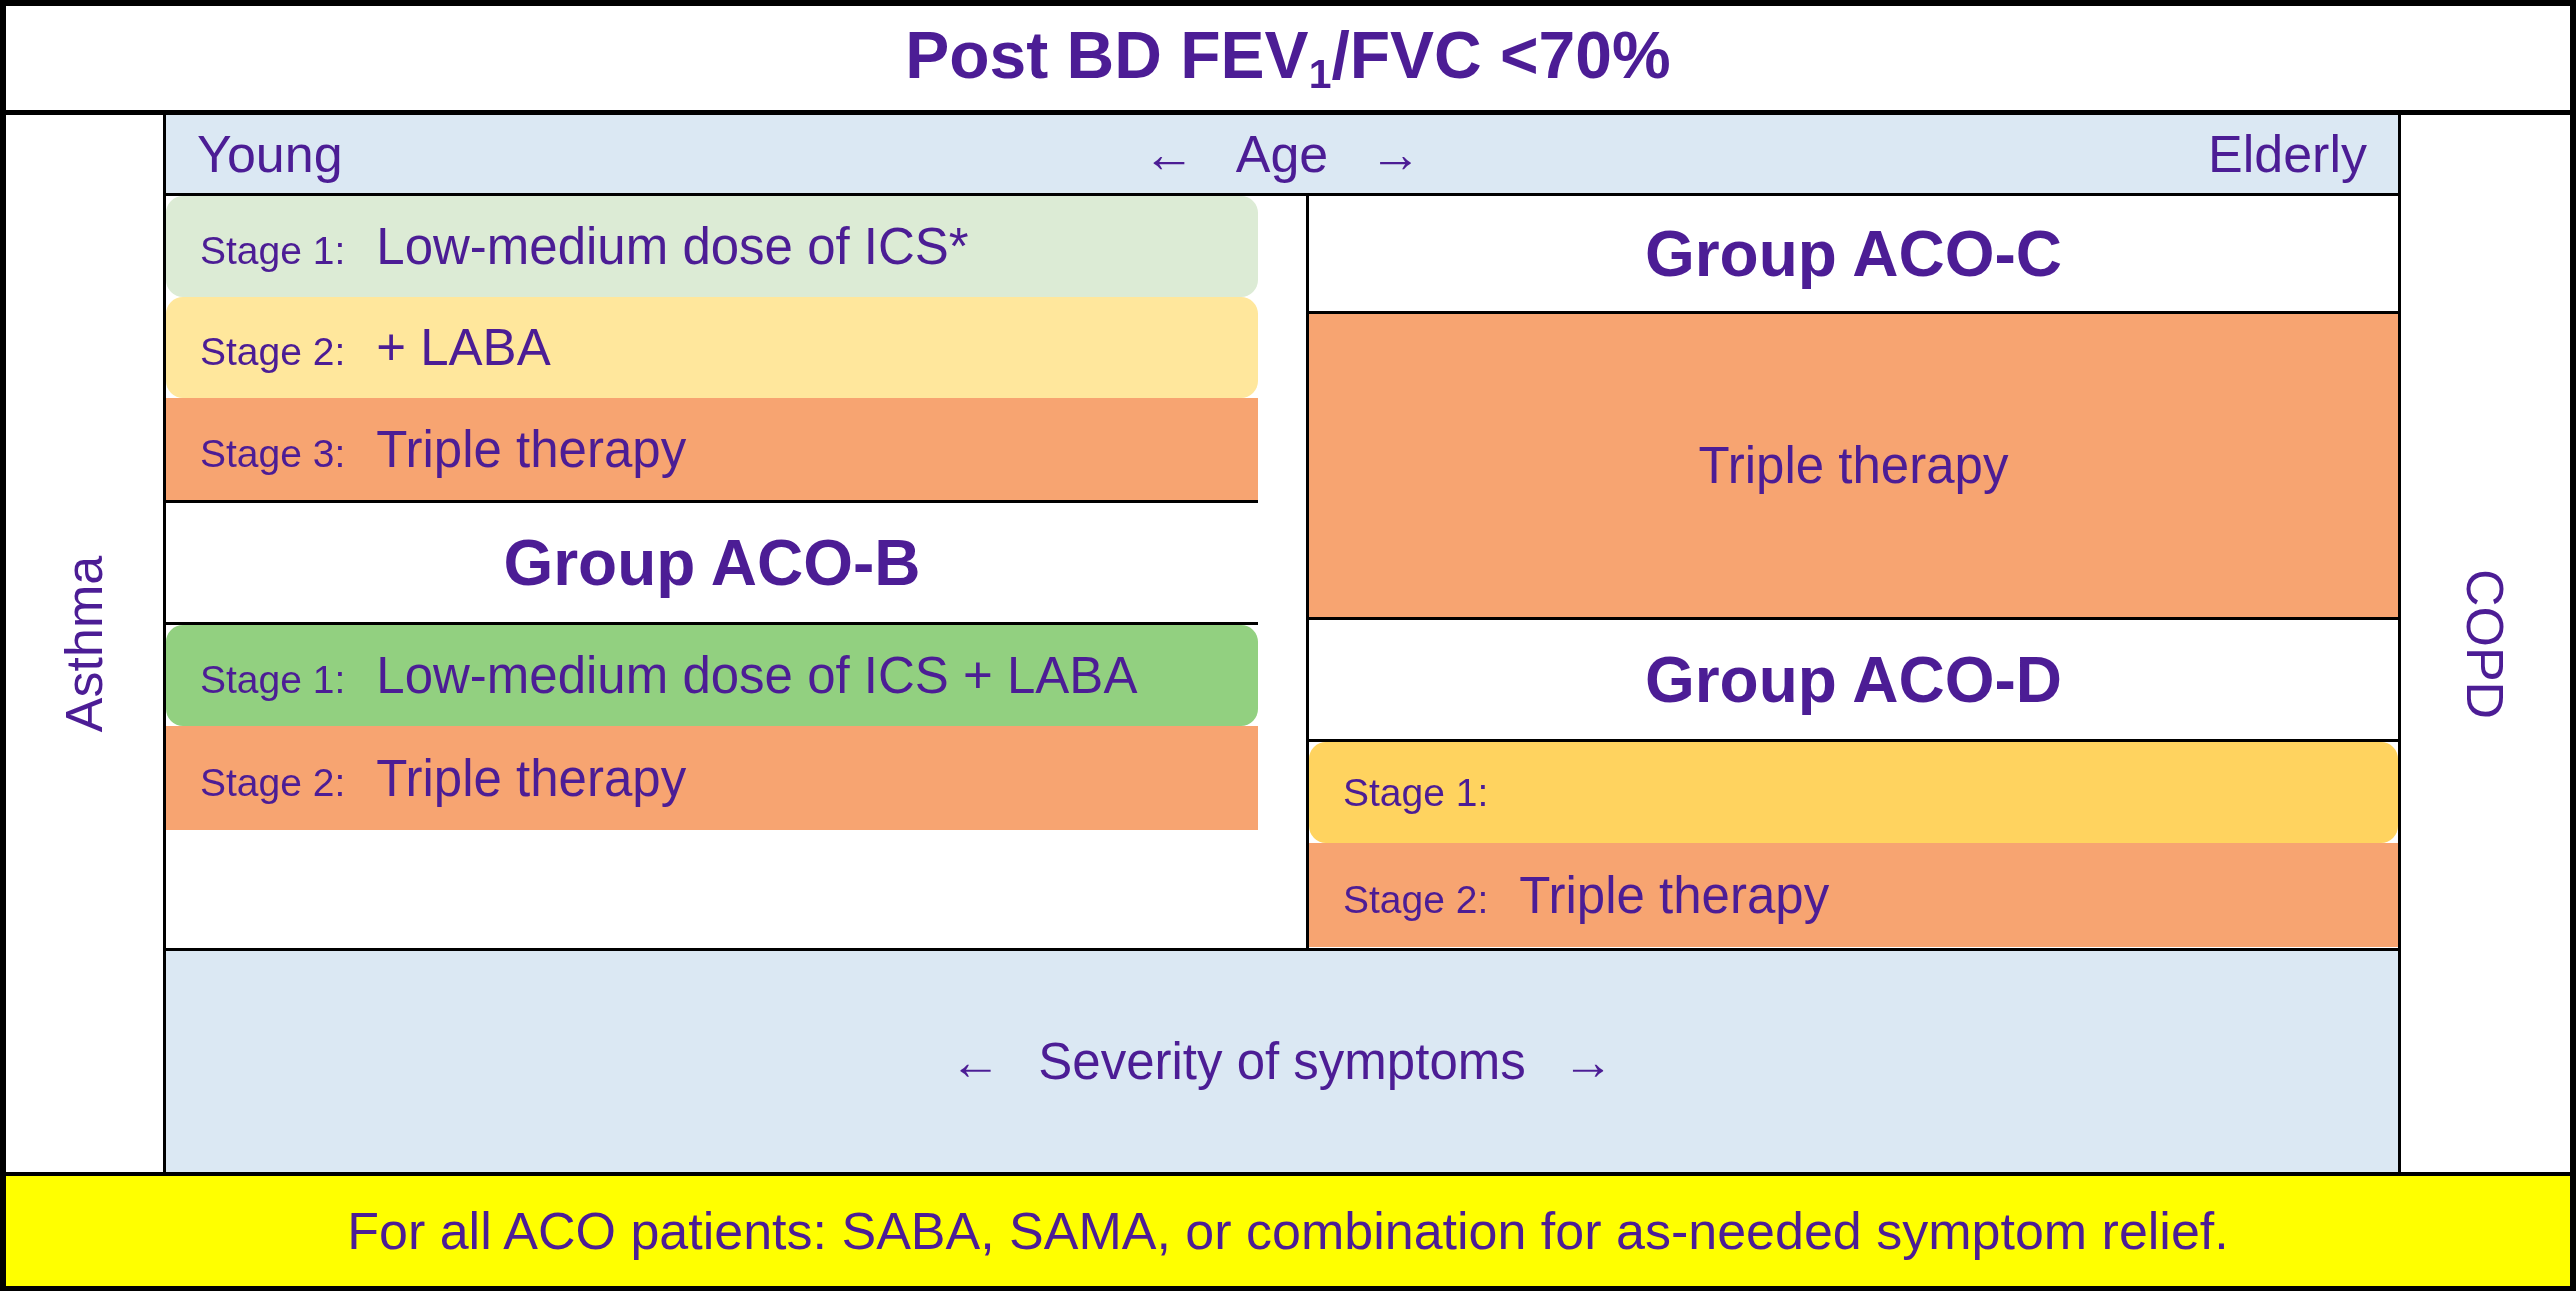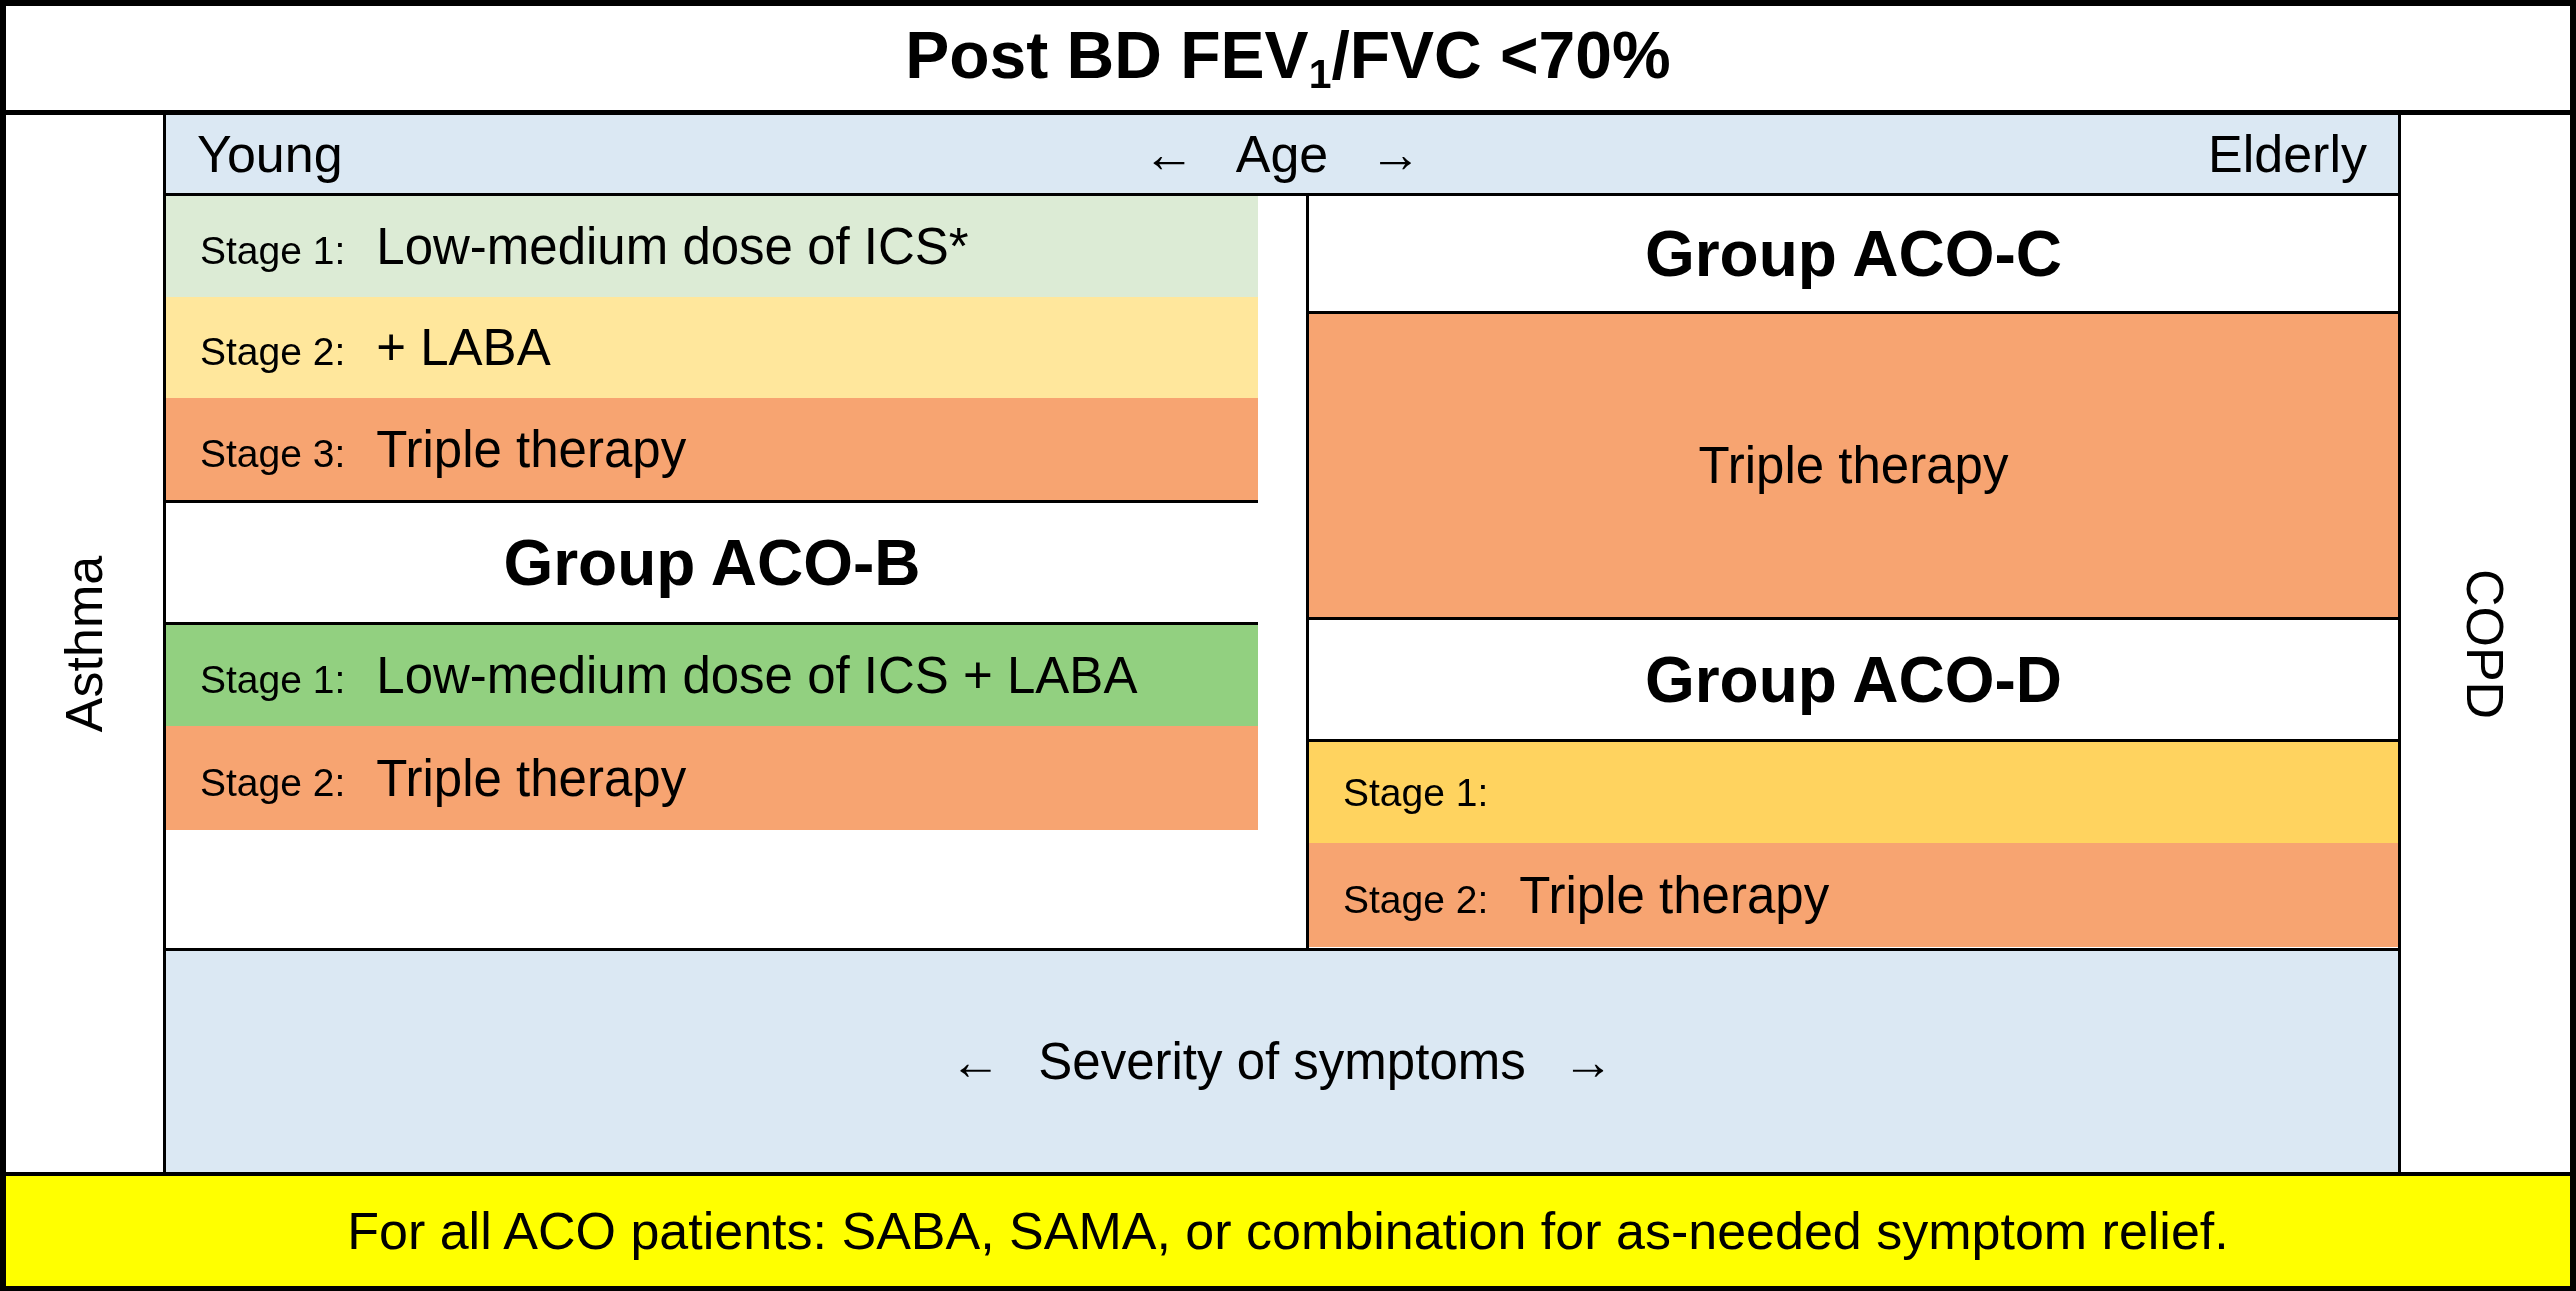--- a/index.html
+++ b/index.html
@@ -1,21 +1,21 @@
 <!DOCTYPE html>
 <html style="font-size:12px"><head>
 <meta charset="utf-8">
 <style>
   html,body{margin:0;padding:0;background:#fff;}
   *{box-sizing:border-box;}
   .frame{
     position:relative;width:2576px;height:1292px;
     background:#fff;border:6.7px solid #000;
     display:flex;flex-direction:column;
-    font-family:"Liberation Sans",sans-serif;color:#000000;
+    font-family:"Liberation Sans",sans-serif;color:#4c1d95;
   }
   .title-row{
     height:109px;flex:0 0 109px;border-bottom:5.2px solid #000;
     display:flex;align-items:center;justify-content:center;
     font-weight:bold;font-size:66px;background:#fff;
   }
   .title-row sub{font-size:0.62em;vertical-align:-0.25em;}
   .middle{flex:1 1 auto;display:flex;min-height:0;}
   .side-col{flex:0 0 auto;display:flex;align-items:center;justify-content:center;background:#fff;overflow:visible;}
   .side-col.left{width:157px;}
@@ -50,21 +50,21 @@
     font-weight:bold;font-size:64px;background:#fff;
   }
   .ghead.h-a,.ghead.h-c{height:118px;border-bottom:3.7px solid #000;}
   .ghead.h-b,.ghead.h-d{height:125px;border-top:3.7px solid #000;border-bottom:3.7px solid #000;}
   .stage{
     flex:0 0 auto;display:flex;align-items:baseline;
     padding:0 0 0 34px;
   }
   .stage .slabel{font-size:39px;flex:0 0 auto;}
   .stage .stext{font-size:51px;margin-left:31px;}
-  .st-135{height:101px;}
+  .st-135{height:101px;border-radius:17px;}
   .st-136{height:102px;}
   .st-139{height:104px;}
   .stage-inner{display:flex;align-items:baseline;width:100%;align-self:center;}
   .bigcell{
     flex:0 0 auto;height:303px;display:flex;align-items:center;justify-content:center;
     font-size:51px;
   }
   .row-severity{
     flex:1 1 auto;display:flex;align-items:center;justify-content:center;
     font-size:51px;gap:37px;

